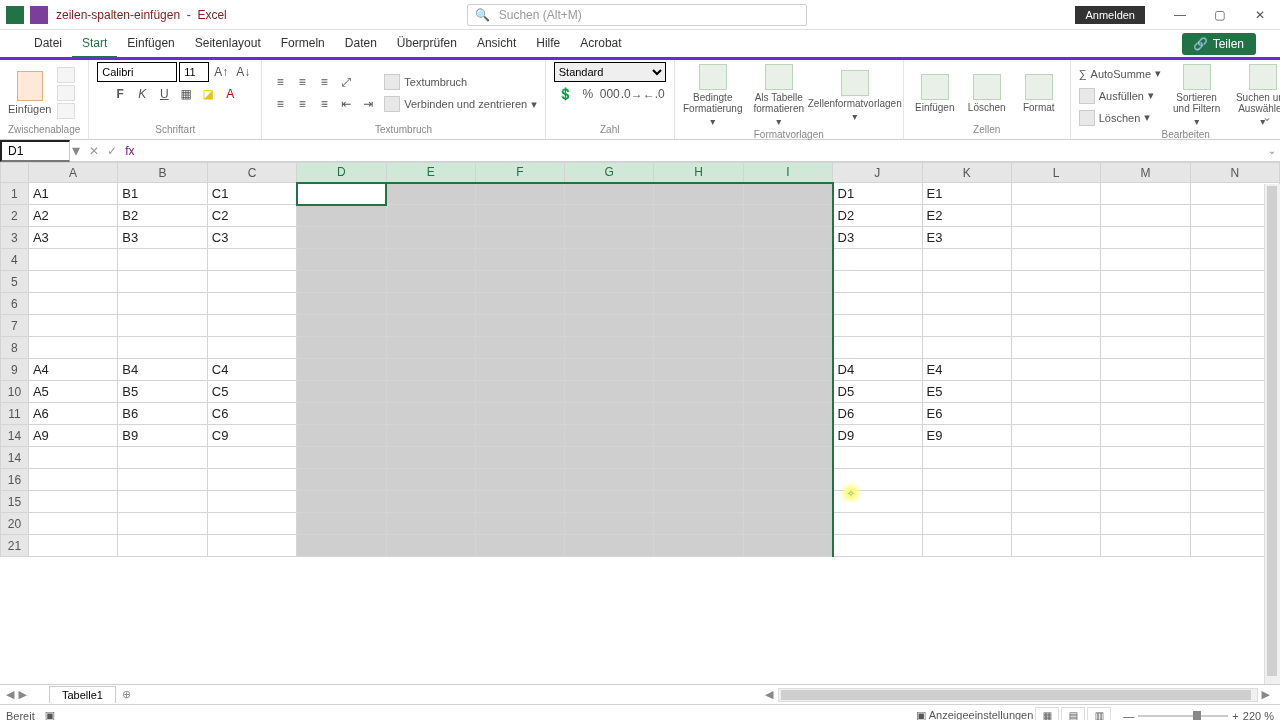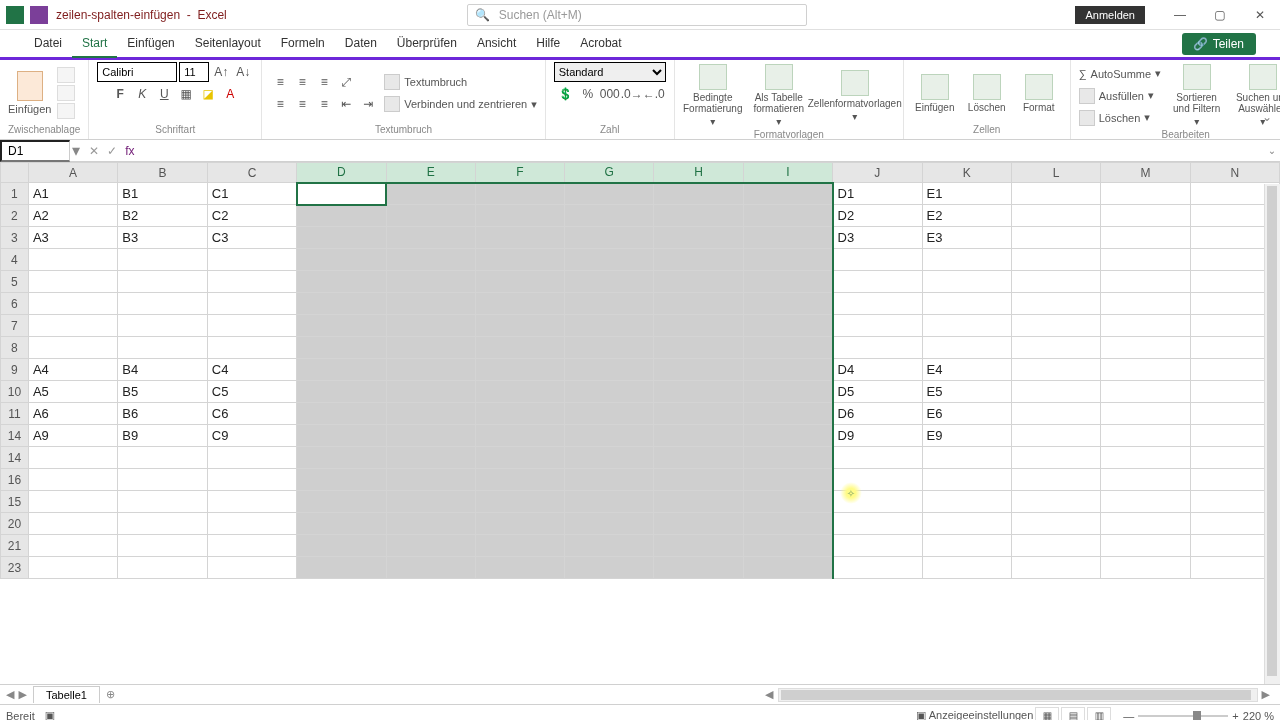--- a/index.html
+++ b/index.html
@@ -66,21 +66,21 @@
 .grid td.cell.sel-col { background: #cfcfcf; }
 .grid td.cell.active { background: #fff; outline: 2px solid #217346; outline-offset: -1px; }
 .sel-edge-right { border-right: 2px solid #217346 !important; }
 .grid .col-A,.grid .col-B,.grid .col-C,.grid .col-D,.grid .col-E,.grid .col-F,.grid .col-G,.grid .col-H,.grid .col-I,.grid .col-J,.grid .col-K,.grid .col-L,.grid .col-M,.grid .col-N { width: 90px; }
 
 .marker { position: absolute; top: 320px; left: 840px; width: 22px; height: 22px; background: radial-gradient(circle, #fffb88 30%, rgba(255,251,136,0) 70%); border-radius: 50%; display: flex; align-items: center; justify-content: center; font-size: 10px; color: #8a6; }
 
 
 .sheet-bar { height: 20px; display: flex; align-items: center; border-top: 1px solid #d0d0d0; font-size: 11px; position: relative; }
 .sheet-nav { display: flex; padding: 0 6px; color: #888; gap: 4px; }
-.sheet-tab { padding: 2px 12px; background: #fff; border: 1px solid #ccc; border-bottom: none; margin-left: 0; }
+.sheet-tab { padding: 2px 12px; background: #fff; border: 1px solid #ccc; border-bottom: none; margin-left: 16px; }
 .sheet-add { padding: 2px 6px; color: #888; }
 .hscroll { flex: 1; display: flex; align-items: center; justify-content: flex-end; padding-right: 6px; }
 .hscroll-track { width: 480px; height: 14px; background: #f0f0f0; border: 1px solid #ddd; position: relative; }
 .hscroll-thumb { position: absolute; left: 2px; top: 1px; width: 470px; height: 10px; background: #cfcfcf; }
 
 
 .status-bar { height: 22px; display: flex; align-items: center; font-size: 11px; color: #555; border-top: 1px solid #d0d0d0; padding: 0 6px; }
 .status-bar .spacer { flex: 1; }
 .status-bar .view-btn { width: 24px; height: 18px; display: flex; align-items: center; justify-content: center; border: 1px solid #ddd; margin-left: 2px; font-size: 10px; }
 .status-bar .zoom { display: flex; align-items: center; gap: 4px; margin-left: 12px; }
@@ -571,37 +571,20 @@
           <td class="cell col-F sel-col"></td>
           <td class="cell col-G sel-col"></td>
           <td class="cell col-H sel-col"></td>
           <td class="cell col-I sel-col sel-edge-right"></td>
           <td class="cell col-J"></td>
           <td class="cell col-K"></td>
           <td class="cell col-L"></td>
           <td class="cell col-M"></td>
           <td class="cell col-N"></td>
         </tr>
-        <tr>
-          <th class="row-hdr">23</th>
-          <td class="cell col-A"></td>
-          <td class="cell col-B"></td>
-          <td class="cell col-C"></td>
-          <td class="cell col-D sel-col"></td>
-          <td class="cell col-E sel-col"></td>
-          <td class="cell col-F sel-col"></td>
-          <td class="cell col-G sel-col"></td>
-          <td class="cell col-H sel-col"></td>
-          <td class="cell col-I sel-col sel-edge-right"></td>
-          <td class="cell col-J"></td>
-          <td class="cell col-K"></td>
-          <td class="cell col-L"></td>
-          <td class="cell col-M"></td>
-          <td class="cell col-N"></td>
-        </tr>
       </tbody>
     </table>
   <div class="marker">✧</div>
 </div>
 
 <div class="vscroll">
     <div class="vscroll-thumb"></div>
   </div>
 
 <div class="sheet-bar">

